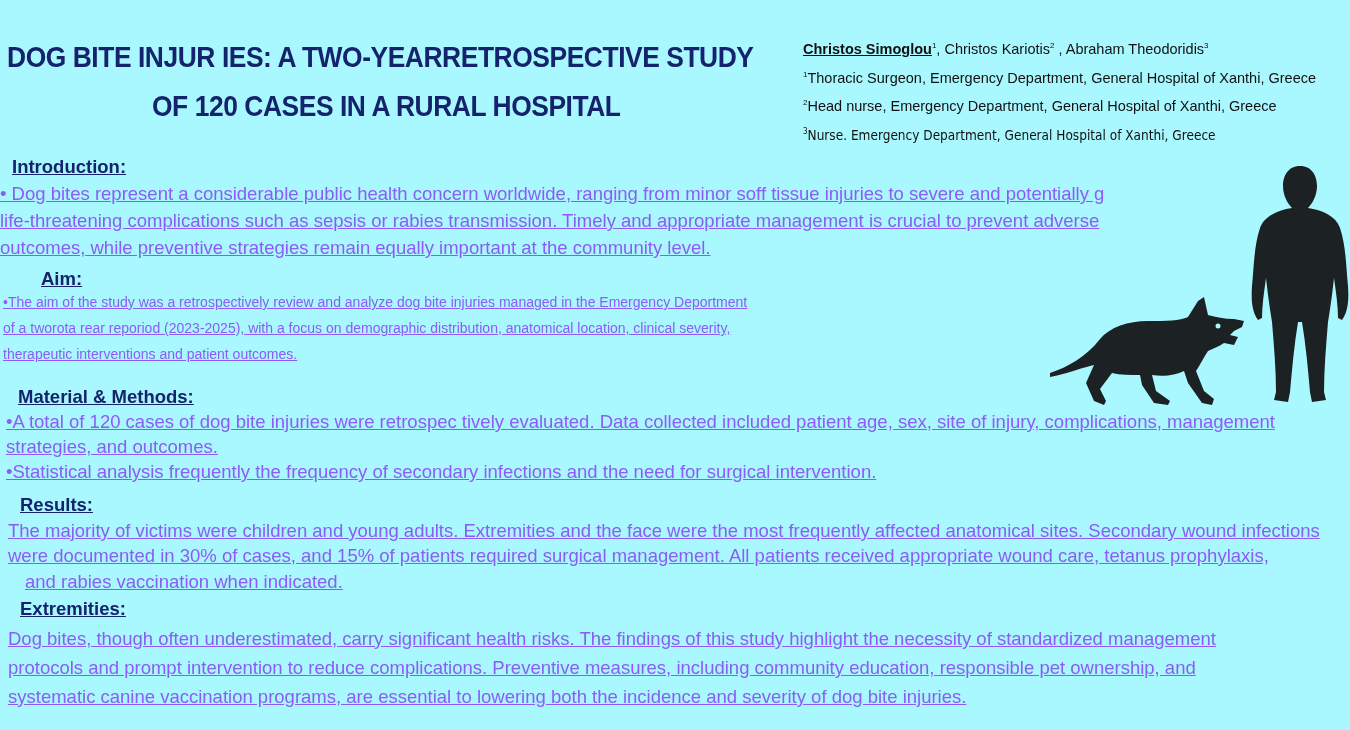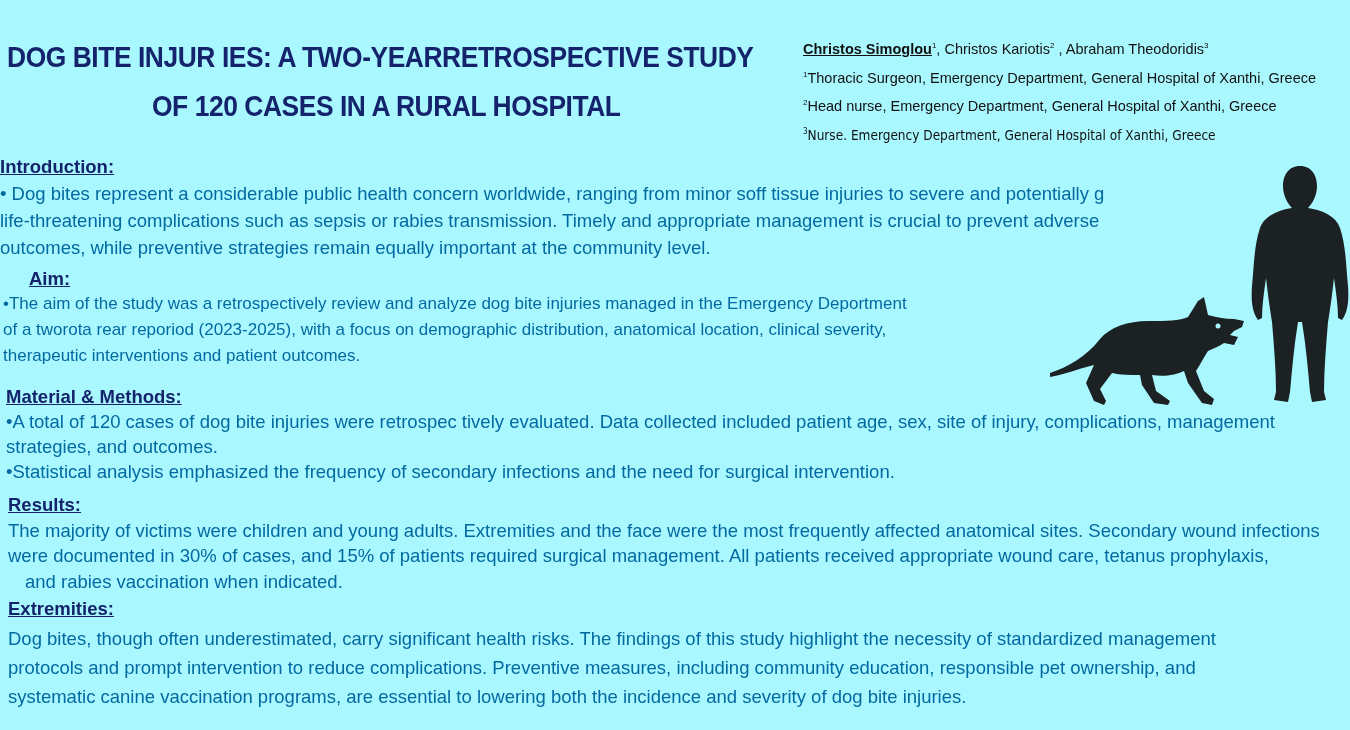--- a/index.html
+++ b/index.html
@@ -29,27 +29,29 @@
     .authors sup { font-size: 8px; }
     .affil { font-size: 14.5px; white-space: nowrap; }
     .affil sup { font-size: 8px; vertical-align: 6px; }
     .affil.small { font-size: 13.5px; font-family: "DejaVu Sans", sans-serif; transform: scaleX(0.9); transform-origin: left top; }
     .heading {
       font-weight: bold;
       color: #14236b;
       text-decoration: underline;
       font-size: 18.5px;
       white-space: nowrap;
+      padding-left: 12px;
     }
     .line {
       font-size: 18.5px;
       white-space: nowrap;
-      color: #0369a1;
+      color: #8b5cf6;
+      text-decoration: underline;
     }
-    .line.big { font-size: 17px; text-align: right; }
+    .line.big { font-size: 14px; text-align: right; }
     svg { display: block; }
   </style>
 </head>
 <body>
 
 <div class="abs title" style="left:7px; top:40px;">DOG BITE INJUR IES: A TWO-YEARRETROSPECTIVE STUDY</div>
 <div class="abs title" style="left:152px; top:89px;">OF 120 CASES IN A RURAL HOSPITAL</div>
 
 <div class="abs authors" style="left:803px; top:41px;">
   <span class="main">Christos Simoglou</span><sup>1</sup><span>, </span><span>Christos Kariotis</span><sup>2</sup><span> , </span><span>Abraham Theodoridis</span><sup>3</sup>
@@ -71,21 +73,21 @@
 <div class="abs line" style="left:0px; top:237px;">outcomes, while preventive strategies remain equally important at the community level.</div>
 
 <div class="abs heading" style="left:3px; top:268px;margin-left:26px;">Aim:</div>
 <div class="abs line big" style="left:3px; top:294px;">•The aim of the study was a retrospectively review and analyze dog bite injuries managed in the Emergency Deportment</div>
 <div class="abs line big" style="left:3px; top:320px;">of a tworota rear reporiod (2023-2025), with a focus on demographic distribution, anatomical location, clinical severity,</div>
 <div class="abs line big" style="left:3px; top:346px;">therapeutic interventions and patient outcomes.</div>
 
 <div class="abs heading" style="left:6px; top:386px;">Material &amp; Methods:</div>
 <div class="abs line" style="left:6px; top:411px;">•A total of 120 cases of dog bite injuries were retrospec tively evaluated. Data collected included patient age, sex, site of injury, complications, management</div>
 <div class="abs line" style="left:6px; top:436px;">strategies, and outcomes.</div>
-<div class="abs line" style="left:6px; top:461px;">•Statistical analysis emphasized the frequency of secondary infections and the need for surgical intervention.</div>
+<div class="abs line" style="left:6px; top:461px;">•Statistical analysis frequently the frequency of secondary infections and the need for surgical intervention.</div>
 
 <div class="abs heading" style="left:8px; top:494px;">Results:</div>
 <div class="abs line" style="left:8px; top:520px;">The majority of victims were children and young adults. Extremities and the face were the most frequently affected anatomical sites. Secondary wound infections</div>
 <div class="abs line" style="left:8px; top:545px;">were documented in 30% of cases, and 15% of patients required surgical management. All patients received appropriate wound care, tetanus prophylaxis,</div>
 <div class="abs line" style="left:25px; top:571px;">and rabies vaccination when indicated.</div>
 
 <div class="abs heading" style="left:8px; top:598px;">Extremities:</div>
 <div class="abs line" style="left:8px; top:628px;">Dog bites, though often underestimated, carry significant health risks. The findings of this study highlight the necessity of standardized management</div>
 <div class="abs line" style="left:8px; top:657px;">protocols and prompt intervention to reduce complications. Preventive measures, including community education, responsible pet ownership, and</div>
 <div class="abs line" style="left:8px; top:686px;">systematic canine vaccination programs, are essential to lowering both the incidence and severity of dog bite injuries.</div>

